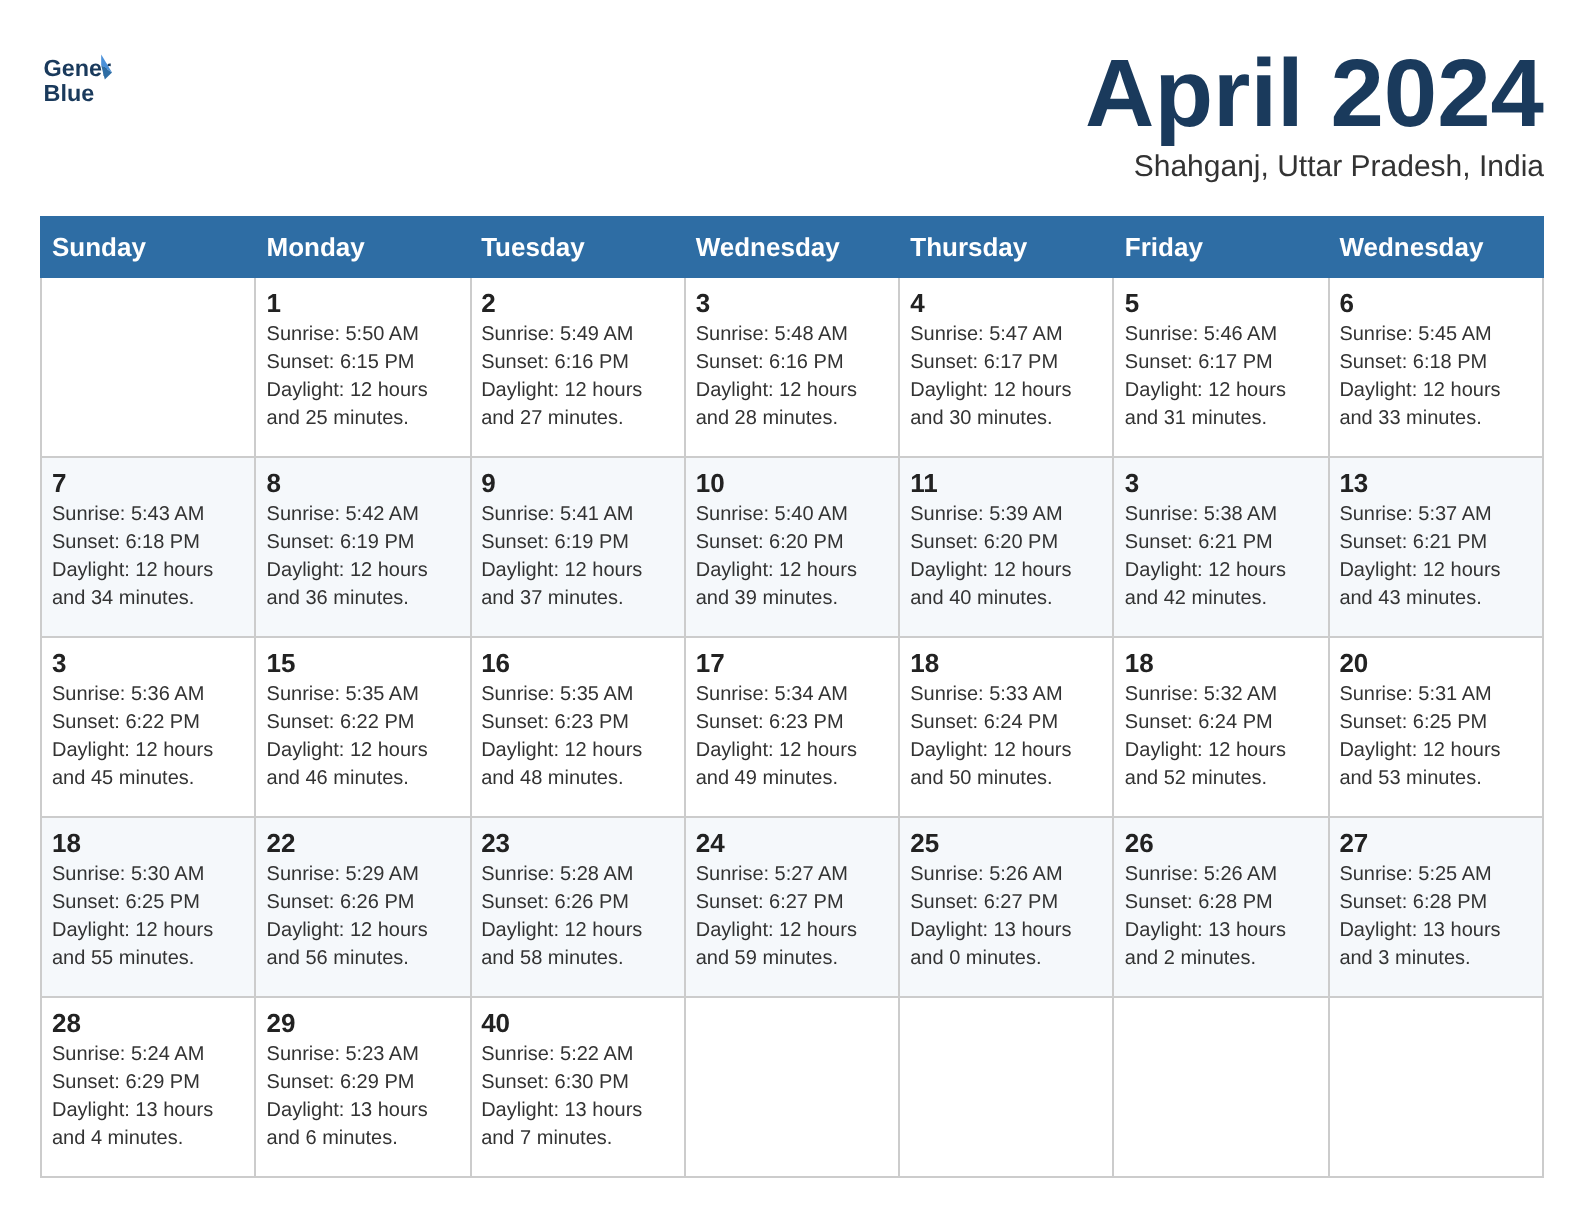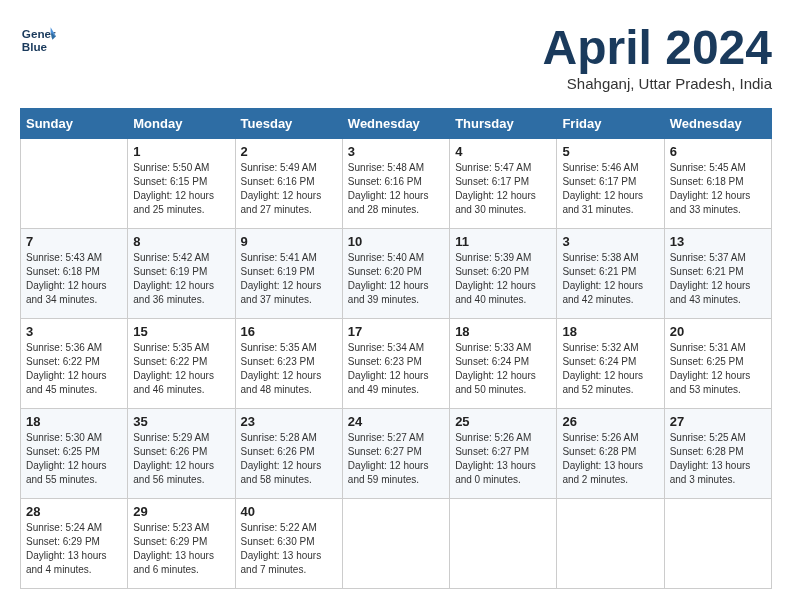--- a/index.html
+++ b/index.html
@@ -240,21 +240,21 @@
       </td>
       </tr>
       <tr>
         <td>
         <span class="day-number">18</span>
         <div class="day-info">
           Sunrise: 5:30 AM<br>Sunset: 6:25 PM<br>Daylight: 12 hours and 55 minutes.
         </div>
       </td>
         <td>
-        <span class="day-number">35</span>
+        <span class="day-number">22</span>
         <div class="day-info">
           Sunrise: 5:29 AM<br>Sunset: 6:26 PM<br>Daylight: 12 hours and 56 minutes.
         </div>
       </td>
         <td>
         <span class="day-number">23</span>
         <div class="day-info">
           Sunrise: 5:28 AM<br>Sunset: 6:26 PM<br>Daylight: 12 hours and 58 minutes.
         </div>
       </td>

